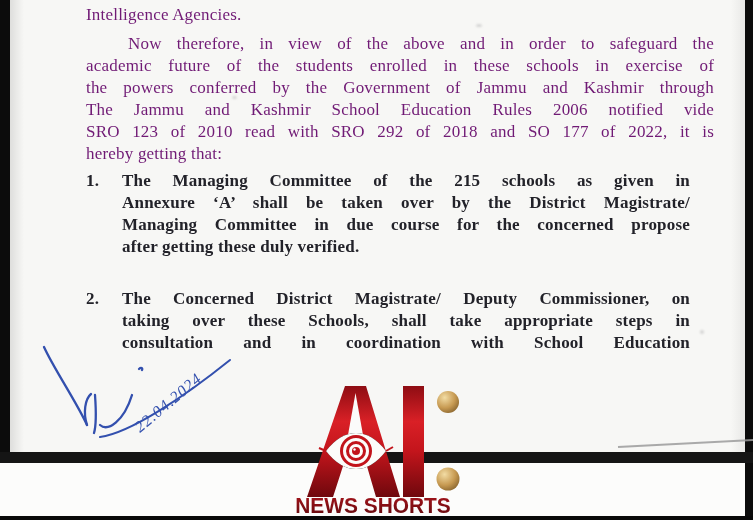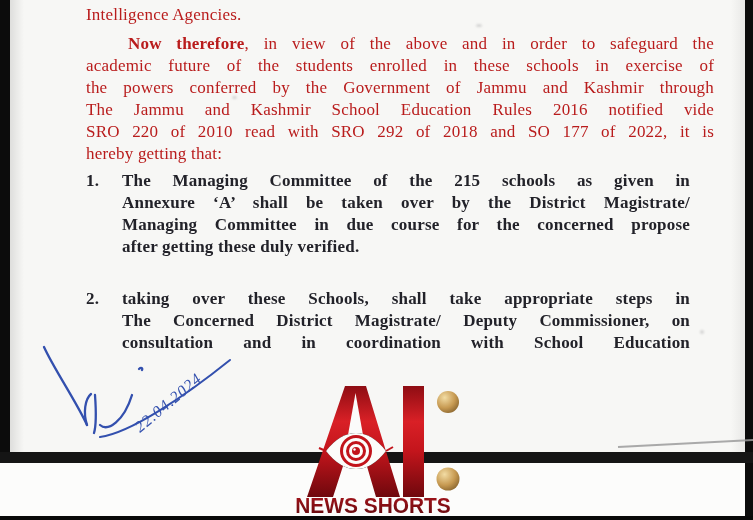--- a/index.html
+++ b/index.html
@@ -17,27 +17,27 @@
   .below-stripe{position:absolute;left:0;top:463px;width:745px;height:53px;background:#fcfcfb;}
   .edge-shade-l{position:absolute;left:10px;top:0;width:14px;height:452px;
     background:linear-gradient(to right,rgba(0,0,0,.10),rgba(0,0,0,0));}
   .edge-shade-r{position:absolute;left:731px;top:0;width:14px;height:452px;
     background:linear-gradient(to left,rgba(0,0,0,.06),rgba(0,0,0,0));}
   .page-edge-line{position:absolute;left:618px;top:446px;width:136px;height:2px;
     background:#9b9b9b;transform:rotate(-3deg);transform-origin:left center;opacity:.85;}
   .speck{position:absolute;background:#b9b9b9;border-radius:50%;filter:blur(1px);opacity:.55;}
 
   
-  .doc-text{color:#b91c1c;font-size:17px;line-height:22px;letter-spacing:.2px;}
+  .doc-text{color:#701a75;font-size:17px;line-height:22px;letter-spacing:.2px;}
   .jline{text-align:justify;text-align-last:justify;height:22px;overflow:hidden;}
   .lastline{text-align:left;height:22px;overflow:hidden;}
   .opening{position:absolute;left:86px;top:4px;width:628px;}
   .para{position:absolute;left:86px;top:33px;width:628px;}
   .para .indent{padding-left:42px;}
-  .bold{font-weight:700;}
+  .bold{font-weight:400;}
   .item{position:absolute;left:86px;width:604px;display:flex;font-weight:700;color:#222229;}
   .item-1{top:170px;}
   .item-2{top:288px;}
   .item-num{width:36px;flex:none;}
   .item-text{flex:1;}
 
   
   .signature{position:absolute;left:22px;top:333px;width:220px;height:112px;}
 
   
@@ -66,44 +66,44 @@
 
   <div class="doc-text opening lastline">Intelligence Agencies.</div>
 
   <div class="doc-text para">
     <div class="jline indent">
       <span class="bold">Now therefore</span><span>, in view of the above and in order to safeguard the</span>
     </div>
     <div>
         <div class="jline">academic future of the students enrolled in these schools in exercise of</div>
         <div class="jline">the powers conferred by the Government of Jammu and Kashmir through</div>
-        <div class="jline">The Jammu and Kashmir School Education Rules 2016 notified vide</div>
-        <div class="jline">SRO 220 of 2010 read with SRO 292 of 2018 and SO 177 of 2022, it is</div>
+        <div class="jline">The Jammu and Kashmir School Education Rules 2006 notified vide</div>
+        <div class="jline">SRO 123 of 2010 read with SRO 292 of 2018 and SO 177 of 2022, it is</div>
       </div>
     <div class="lastline">hereby getting that:</div>
   </div>
 
   <div class="doc-text item item-1">
     <div class="item-num">1.</div>
     <div class="item-text">
       <div>
           <div class="jline">The Managing Committee of the 215 schools as given in</div>
           <div class="jline">Annexure ‘A’ shall be taken over by the District Magistrate/</div>
           <div class="jline">Managing Committee in due course for the concerned propose</div>
         </div>
       <div class="lastline">after getting these duly verified.</div>
     </div>
   </div>
 
   <div class="doc-text item item-2">
     <div class="item-num">2.</div>
     <div class="item-text">
       <div>
+          <div class="jline">The Concerned District Magistrate/ Deputy Commissioner, on</div>
           <div class="jline">taking over these Schools, shall take appropriate steps in</div>
-          <div class="jline">The Concerned District Magistrate/ Deputy Commissioner, on</div>
           <div class="jline">consultation and in coordination with School Education</div>
         </div>
     </div>
   </div>
 
   <svg class="signature" viewBox="0 0 220 112">
     <g fill="none" stroke="#3350ae" stroke-width="2.3" stroke-linecap="round">
       <path d="M22 14 C32 36, 54 68, 65 92"></path>
       <path d="M65 92 C61 80, 63 66, 69 61"></path>
       <path d="M73 62 C74 76, 75 90, 72 100"></path>

